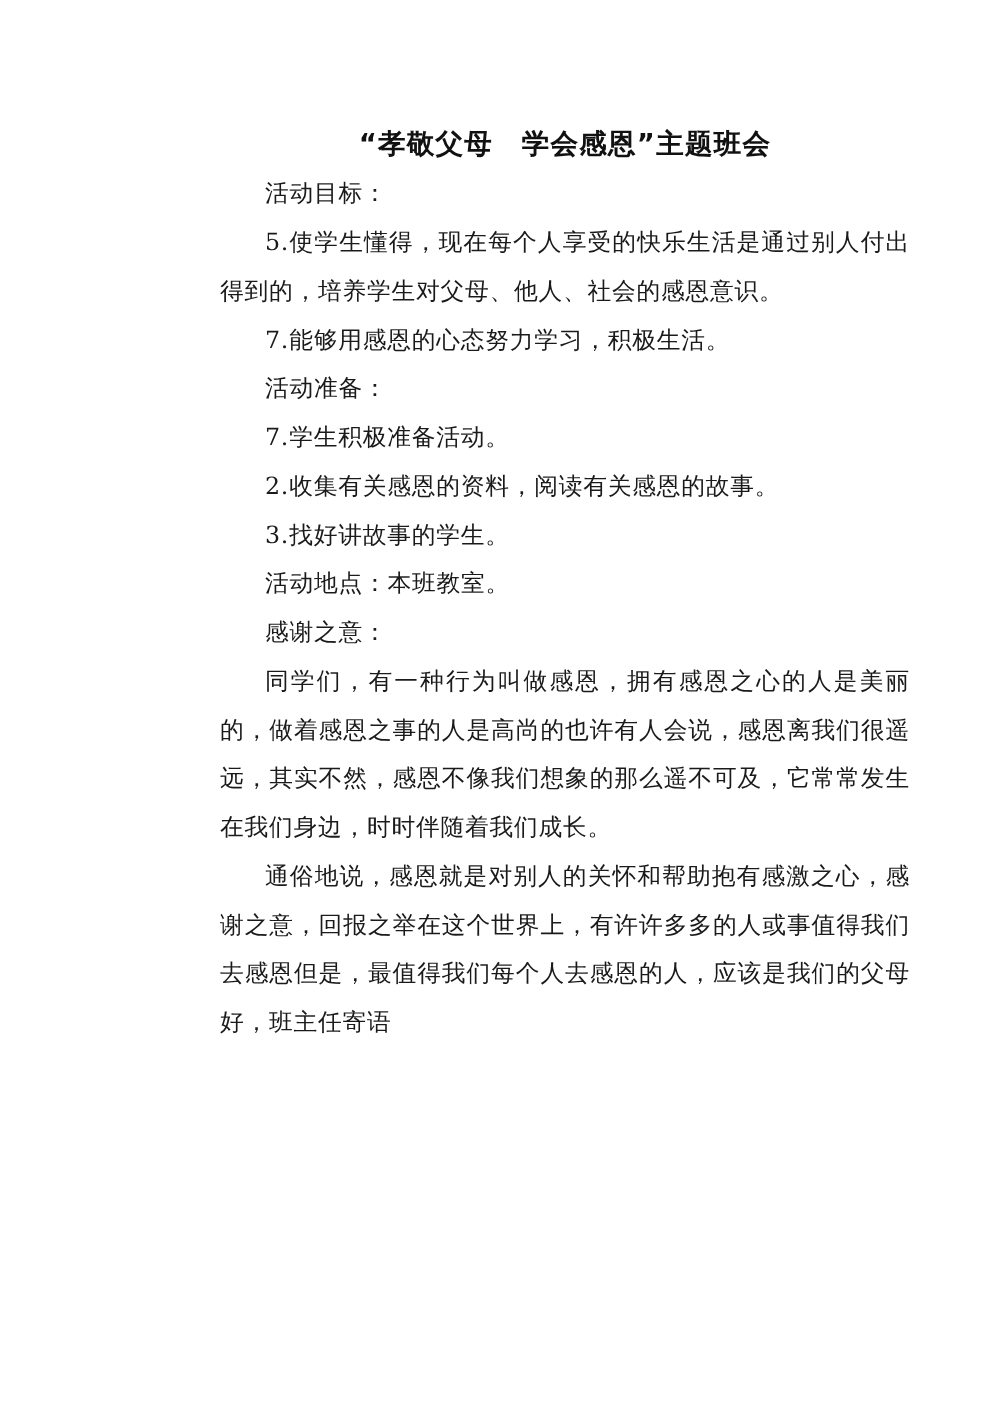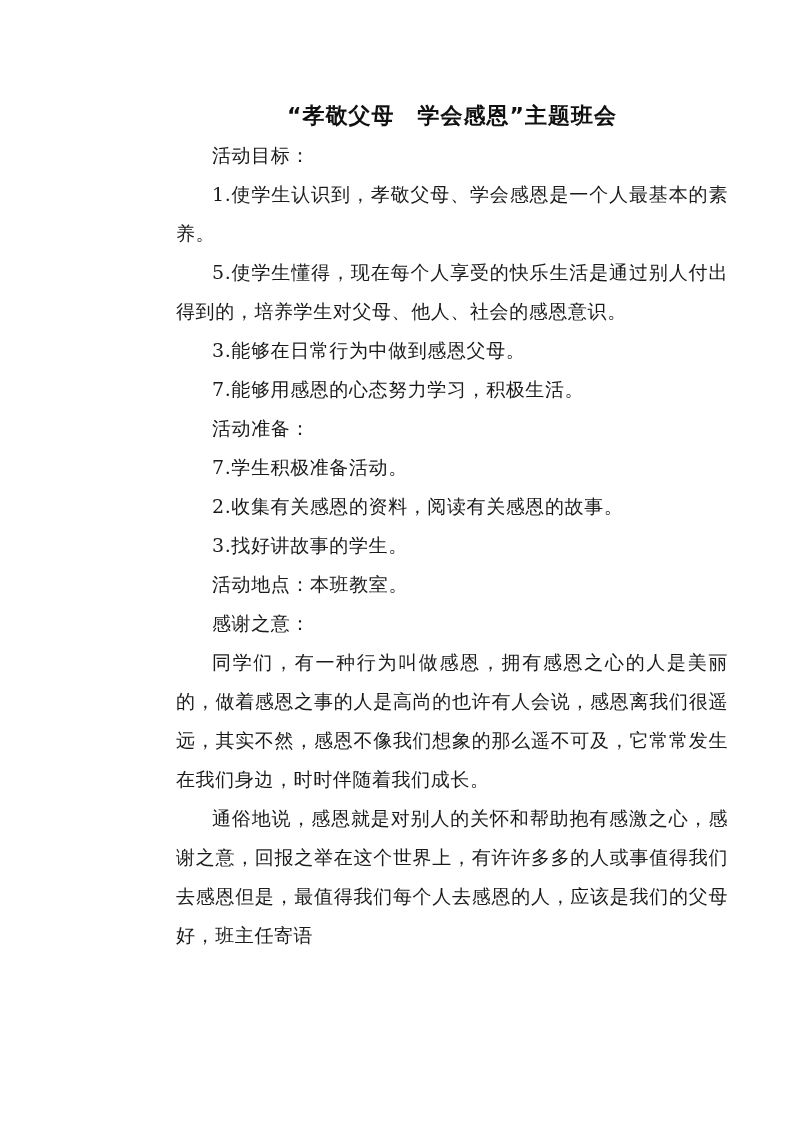--- a/index.html
+++ b/index.html
@@ -44,23 +44,21 @@
       letter-spacing: 0.6px;
     }
   </style>
 </head>
 <body>
 
 <div class="page">
   <h1 class="title">“孝敬父母　学会感恩”主题班会</h1>
 
   <p class="para">活动目标：</p>
-  <p class="para">1.使学生认识到，孝敬父母、学会感恩是一个人最基本的素养。</p>
   <p class="para">5.使学生懂得，现在每个人享受的快乐生活是通过别人付出得到的，培养学生对父母、他人、社会的感恩意识。</p>
-  <p class="para">3.能够在日常行为中做到感恩父母。</p>
   <p class="para">7.能够用感恩的心态努力学习，积极生活。</p>
 
   <p class="para">活动准备：</p>
   <p class="para">7.学生积极准备活动。</p>
   <p class="para">2.收集有关感恩的资料，阅读有关感恩的故事。</p>
   <p class="para">3.找好讲故事的学生。</p>
 
   <p class="para">活动地点：本班教室。</p>
   <p class="para">感谢之意：</p>
 

